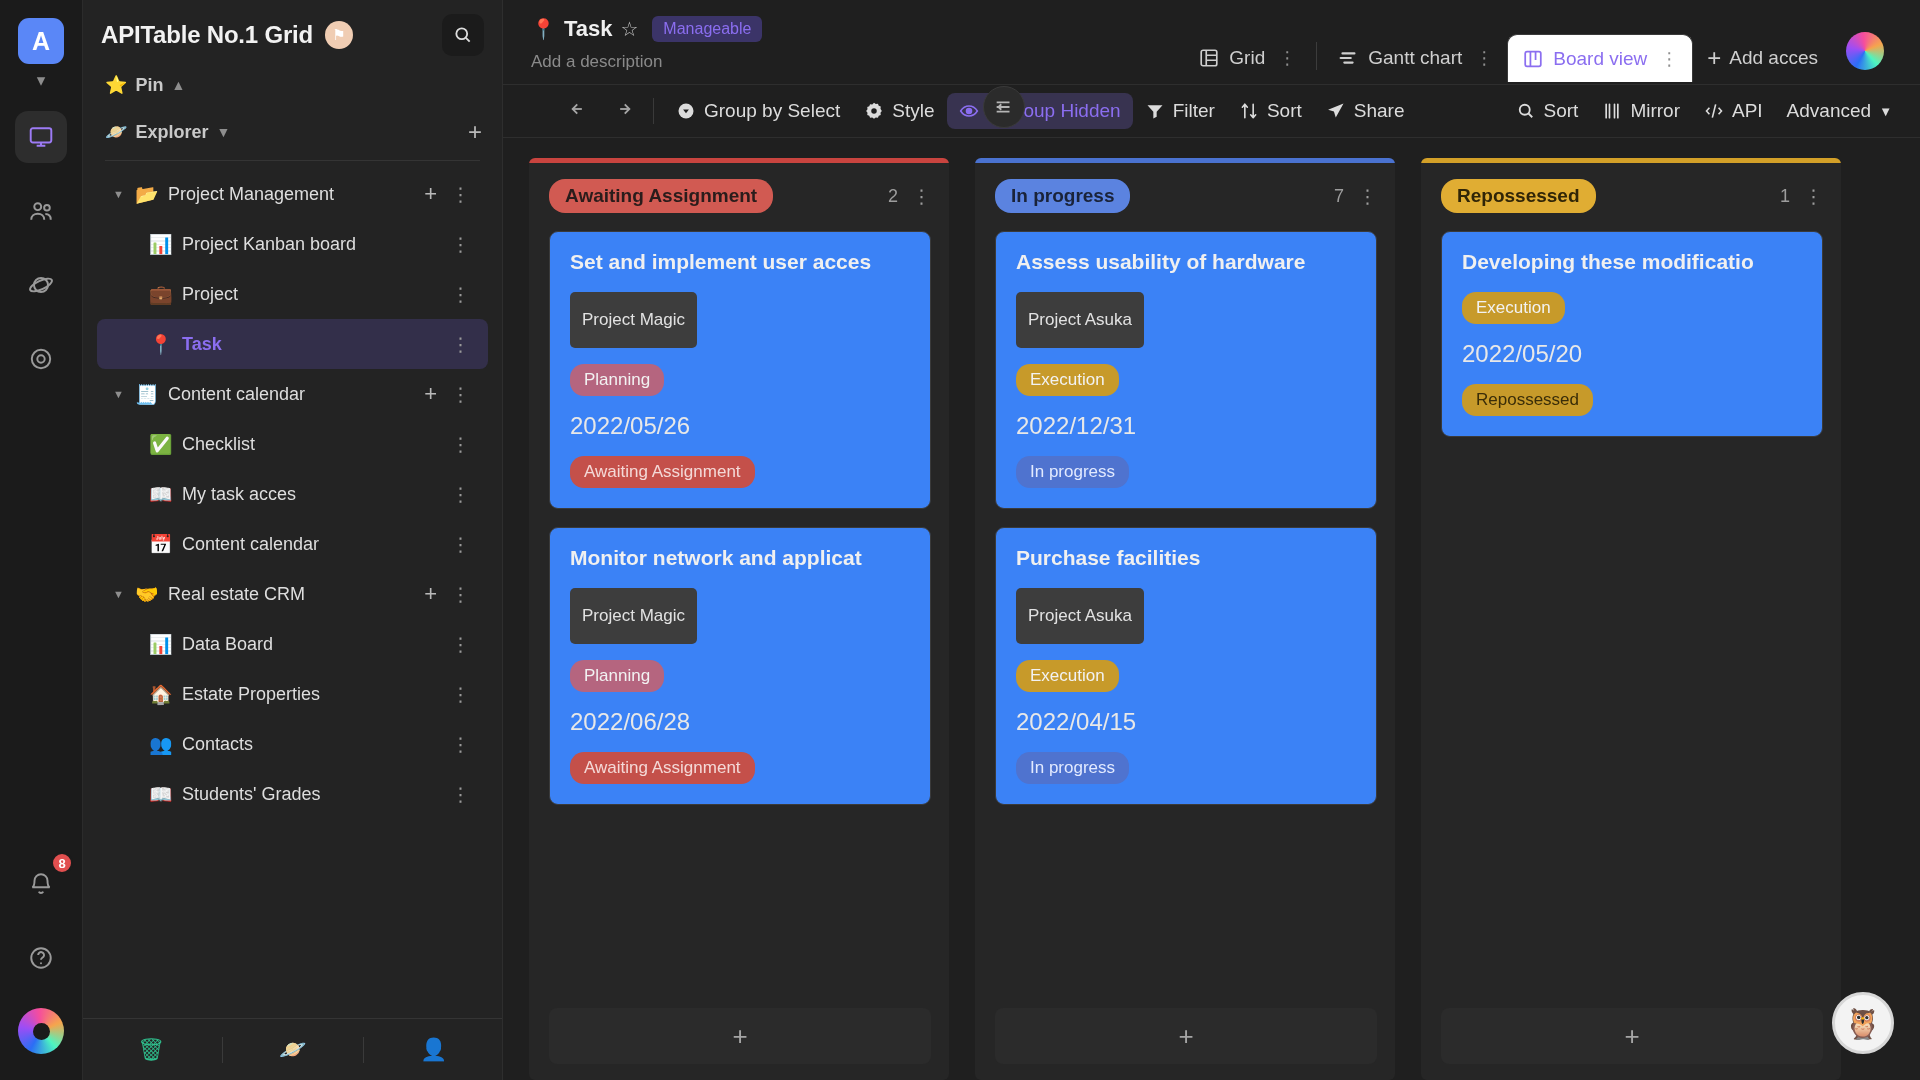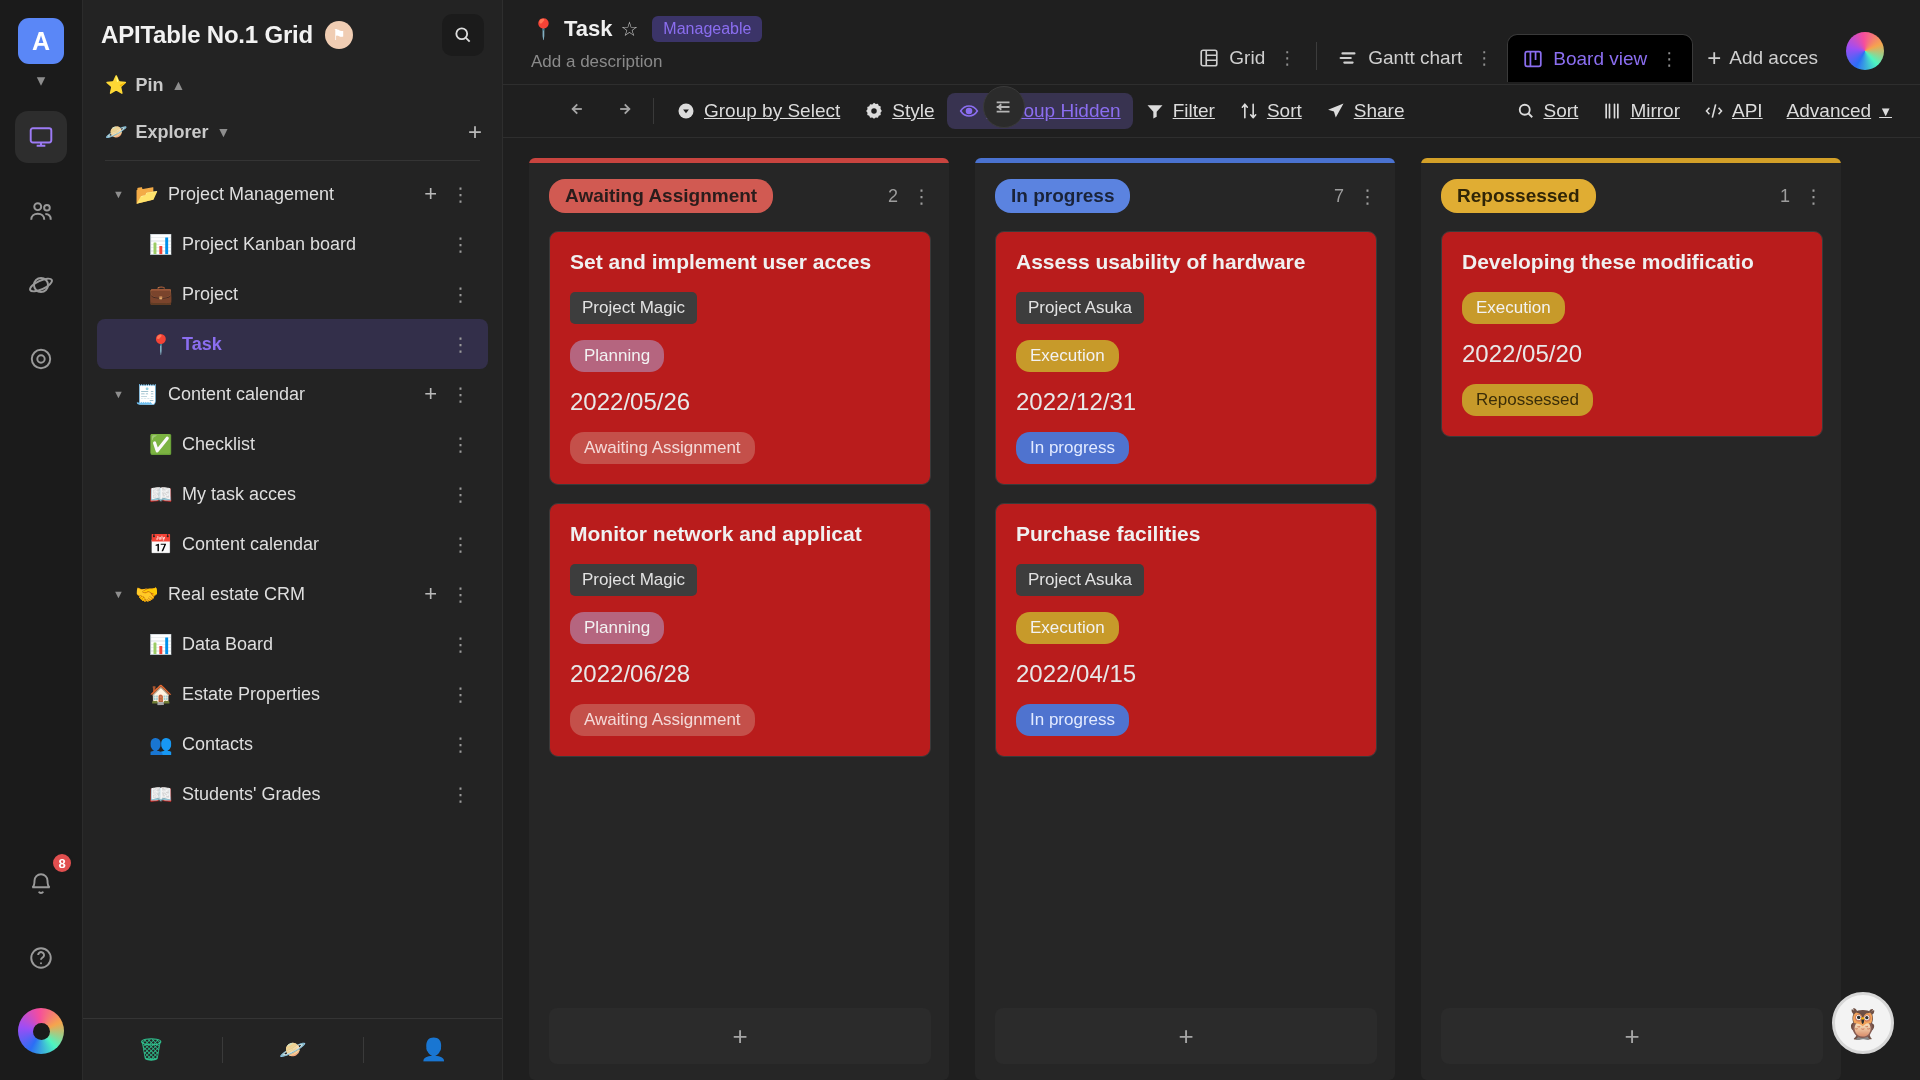--- a/index.html
+++ b/index.html
@@ -121,21 +121,21 @@
   }
   .node-desc { font-size: 17px; color: #8a8a8a; margin-top: 10px; }
 
   .views { margin-left: auto; display: flex; align-items: flex-end; height: 72px; padding-right: 18px; }
   .view-tab {
     display: flex; align-items: center; gap: 9px;
     padding: 0 14px; height: 48px; color: #cfcfcf; font-size: 19px;
     border-radius: 10px 10px 0 0;
   }
   .view-tab .vdots { color: #8f8f8f; font-size: 18px; line-height: 1; margin-left: 4px; }
-  .view-tab.active { background: #000000; color: #8b6ef0; border: 1px solid #3a3a3a; border-bottom: none; }
+  .view-tab.active { background: #ffffff; color: #8b6ef0; border: 1px solid #3a3a3a; border-bottom: none; }
   .view-sep { width: 1px; height: 28px; background: #3c3c3c; margin: 0 6px 12px 6px; }
   .add-view { display: flex; align-items: center; gap: 8px; color: #cfcfcf; font-size: 19px; padding: 0 14px; height: 48px;}
   .top-avatar {
     width: 38px; height: 38px; border-radius: 50%; margin: 0 18px 12px 14px;
     background: conic-gradient(from 210deg, #2b6ef5, #9d4df5, #f54d9d, #f5a54d, #4df5c0, #2b6ef5);
   }
 
   .toolbar {
     height: 54px; display: flex; align-items: center;
     border-top: 1px solid #2e2e2e; border-bottom: 1px solid #2e2e2e;
@@ -145,21 +145,20 @@
     position: absolute; left: 480px; top: 86px;
     width: 42px; height: 42px; border-radius: 50%;
     background: #2b2b2b; border: 1px solid #3a3a3a;
     display: flex; align-items: center; justify-content: center;
     color: #b5b5b5; z-index: 5;
   }
   .tb-item {
     display: flex; align-items: center; gap: 8px;
     padding: 7px 12px; font-size: 19px; color: #dcdcdc; border-radius: 8px;
     white-space: nowrap;
-    text-decoration: underline;
   }
   .tb-item.highlight { background: #383350; color: #8b6ef0; }
   .tb-icon-btn { padding: 7px 10px; color: #a6a6a6; font-size: 20px; }
   .tb-sep { width: 1px; height: 26px; background: #3a3a3a; margin: 0 10px; }
   .tb-right { margin-left: auto; display: flex; align-items: center; }
 
   
   .board {
     flex: 1; display: flex; gap: 26px; padding: 20px 22px 0 26px;
     overflow: hidden; background: #1f1f1f;
@@ -172,30 +171,30 @@
   }
   .col-accent { height: 5px; width: 100%; }
   .col-head { display: flex; align-items: center; padding: 16px 18px 10px 20px; }
   .col-chip {
     font-size: 19px; font-weight: 700; padding: 6px 16px; border-radius: 16px; color: #1c1c1c;
   }
   .col-count { margin-left: auto; color: #9d9d9d; font-size: 18px; }
   .col-dots { color: #9d9d9d; font-size: 19px; line-height: 1; margin-left: 14px; }
   .col-body { padding: 8px 18px 14px 20px; overflow: hidden; flex: 1; }
   .card {
-    background: #b91c1c; border: 1px solid #3a3a3a; border-radius: 9px;
+    background: #3b82f6; border: 1px solid #3a3a3a; border-radius: 9px;
     padding: 18px 20px 20px 20px; margin-bottom: 18px;
   }
   .card-title {
     font-size: 21px; font-weight: 700; color: #f0f0f0;
     white-space: nowrap; overflow: hidden; margin-bottom: 18px;
   }
   .tag-plain {
     display: inline-block; background: #3d3d3d; color: #e2e2e2;
-    font-size: 17px; padding: 6px 12px; border-radius: 5px; margin-bottom: 16px;
+    font-size: 17px; padding: 18px 12px; border-radius: 5px; margin-bottom: 16px;
   }
   .tag-pill {
     display: inline-block; font-size: 17px; padding: 6px 14px;
     border-radius: 14px; color: #f2f2f2; margin-bottom: 16px;
   }
   .card-date { font-size: 24px; color: #e8e8e8; margin-bottom: 16px; }
   .status-pill {
     display: inline-block; font-size: 17px; padding: 6px 14px; border-radius: 14px;
   }
   .add-card {

